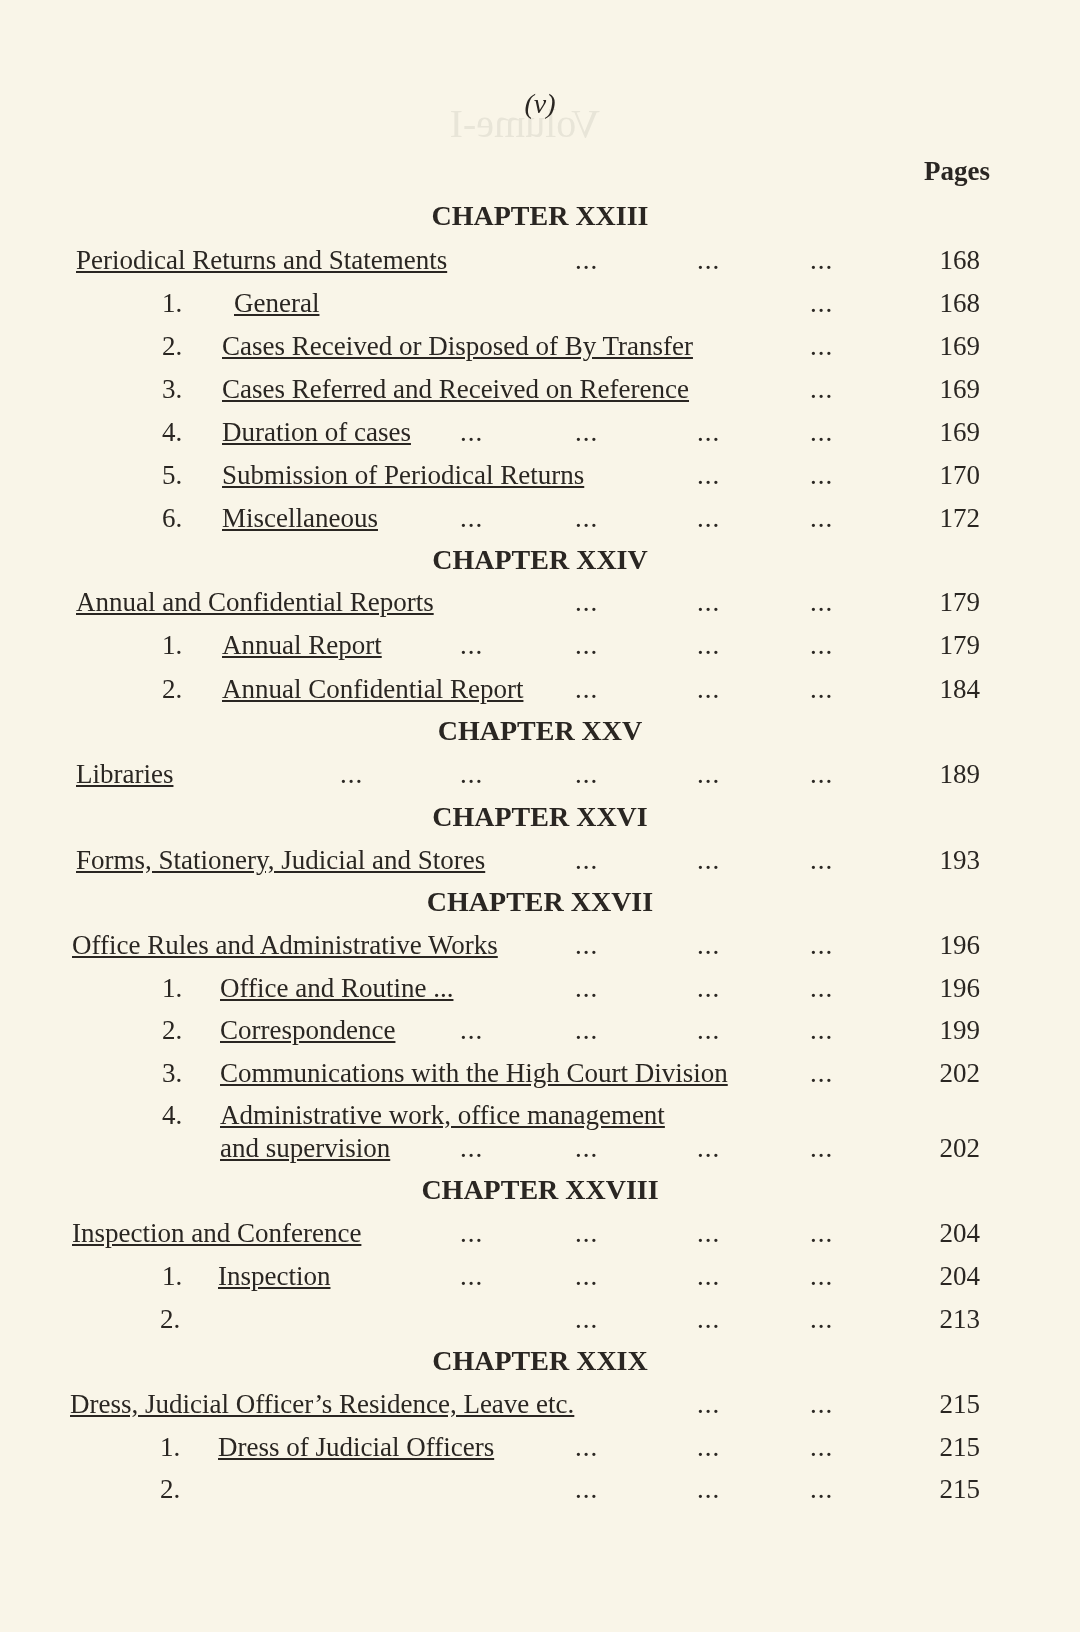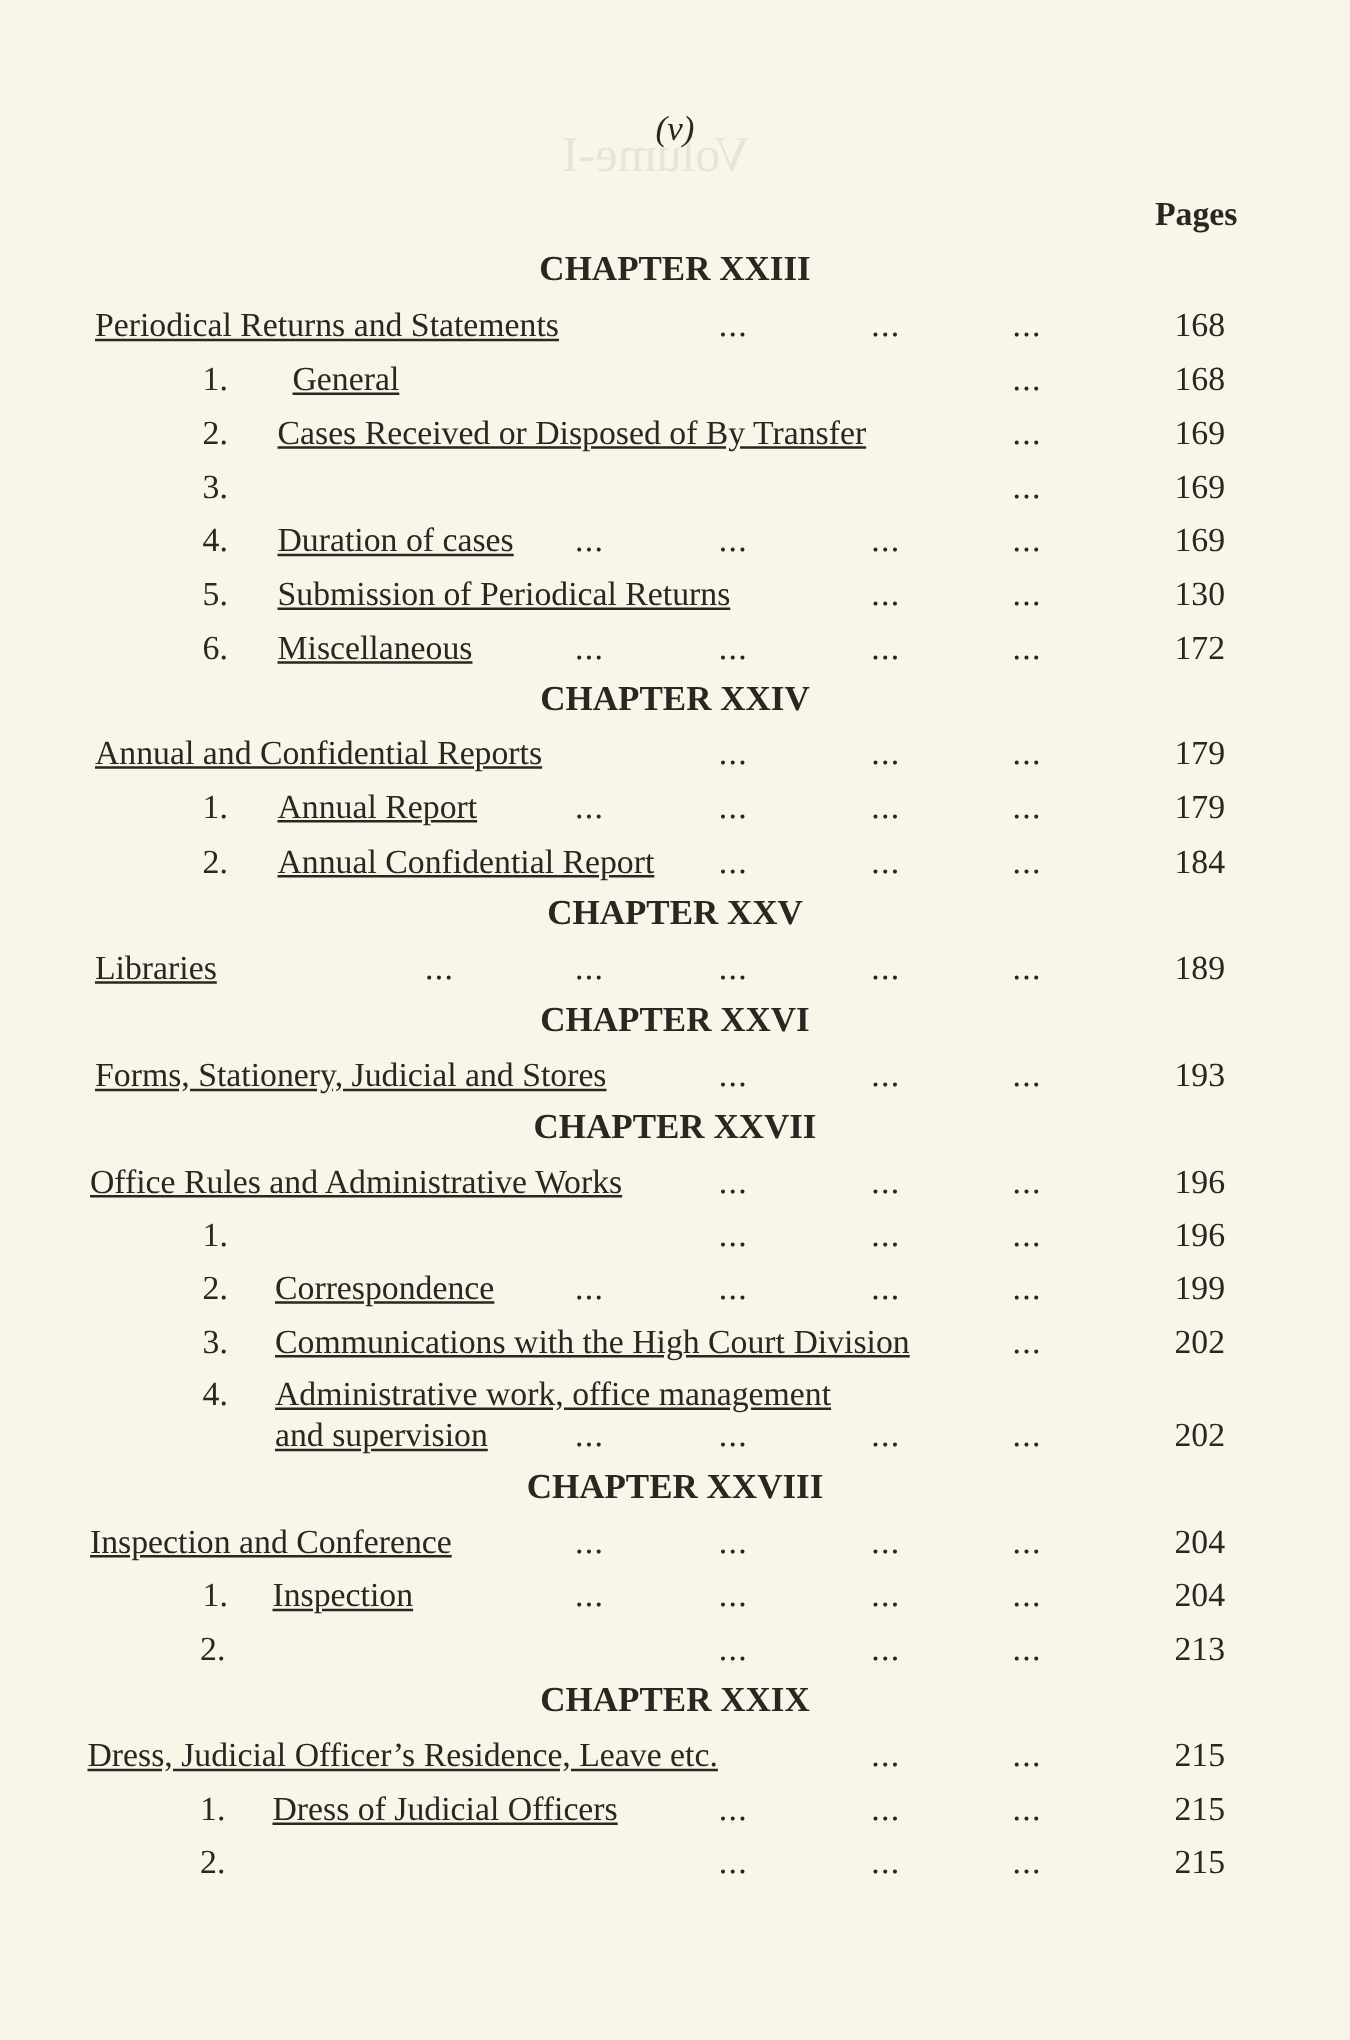--- a/index.html
+++ b/index.html
@@ -63,38 +63,39 @@
   <span class="pg">168</span>
 </div>
 <div class="row" style="top:326px">
   <span class="num" style="left:162px">2.</span>
   <span class="title" style="left:222px">Cases Received or Disposed of  By Transfer</span>
   <span class="dots" style="left:810px">...</span>
   <span class="pg">169</span>
 </div>
 <div class="row" style="top:369px">
   <span class="num" style="left:162px">3.</span>
+  <span class="title" style="left:222px">Cases Referred and Received on Reference</span>
   <span class="dots" style="left:810px">...</span>
   <span class="pg">169</span>
 </div>
 <div class="row" style="top:412px">
   <span class="num" style="left:162px">4.</span>
   <span class="title" style="left:222px">Duration of cases</span>
   <span class="dots" style="left:460px">...</span>
   <span class="dots" style="left:575px">...</span>
   <span class="dots" style="left:697px">...</span>
   <span class="dots" style="left:810px">...</span>
   <span class="pg">169</span>
 </div>
 <div class="row" style="top:455px">
   <span class="num" style="left:162px">5.</span>
   <span class="title" style="left:222px">Submission of Periodical Returns</span>
   <span class="dots" style="left:697px">...</span>
   <span class="dots" style="left:810px">...</span>
-  <span class="pg">130</span>
+  <span class="pg">170</span>
 </div>
 <div class="row" style="top:498px">
   <span class="num" style="left:162px">6.</span>
   <span class="title" style="left:222px">Miscellaneous</span>
   <span class="dots" style="left:460px">...</span>
   <span class="dots" style="left:575px">...</span>
   <span class="dots" style="left:697px">...</span>
   <span class="dots" style="left:810px">...</span>
   <span class="pg">172</span>
 </div>
@@ -148,20 +149,21 @@
 <div class="chap" style="top:882px">CHAPTER XXVII</div>
 <div class="row" style="top:925px">
   <span class="title" style="left:72px">Office Rules and Administrative Works</span>
   <span class="dots" style="left:575px">...</span>
   <span class="dots" style="left:697px">...</span>
   <span class="dots" style="left:810px">...</span>
   <span class="pg">196</span>
 </div>
 <div class="row" style="top:968px">
   <span class="num" style="left:162px">1.</span>
+  <span class="title" style="left:220px">Office and Routine ...</span>
   <span class="dots" style="left:575px">...</span>
   <span class="dots" style="left:697px">...</span>
   <span class="dots" style="left:810px">...</span>
   <span class="pg">196</span>
 </div>
 <div class="row" style="top:1010px">
   <span class="num" style="left:162px">2.</span>
   <span class="title" style="left:220px">Correspondence</span>
   <span class="dots" style="left:460px">...</span>
   <span class="dots" style="left:575px">...</span>

